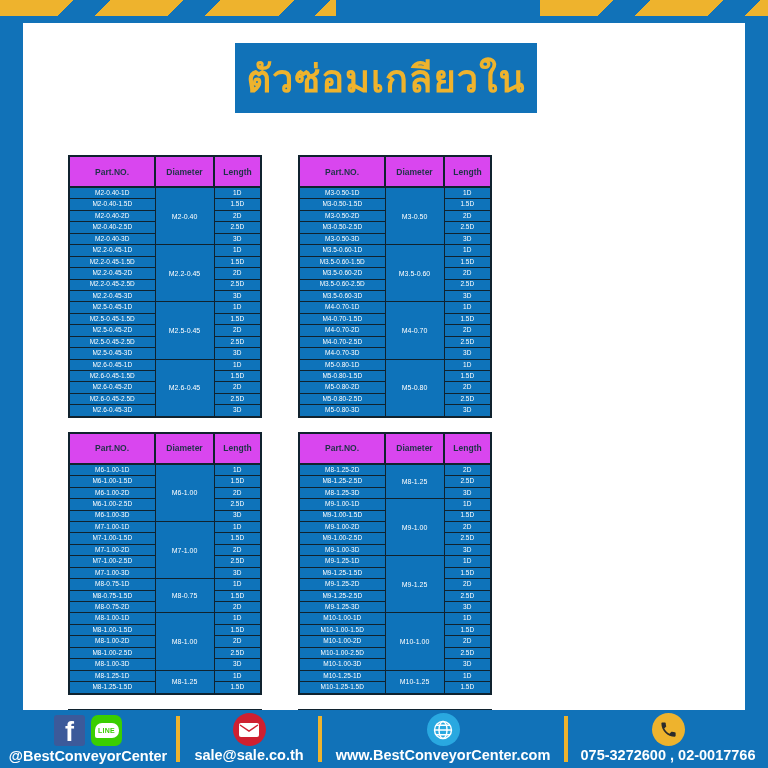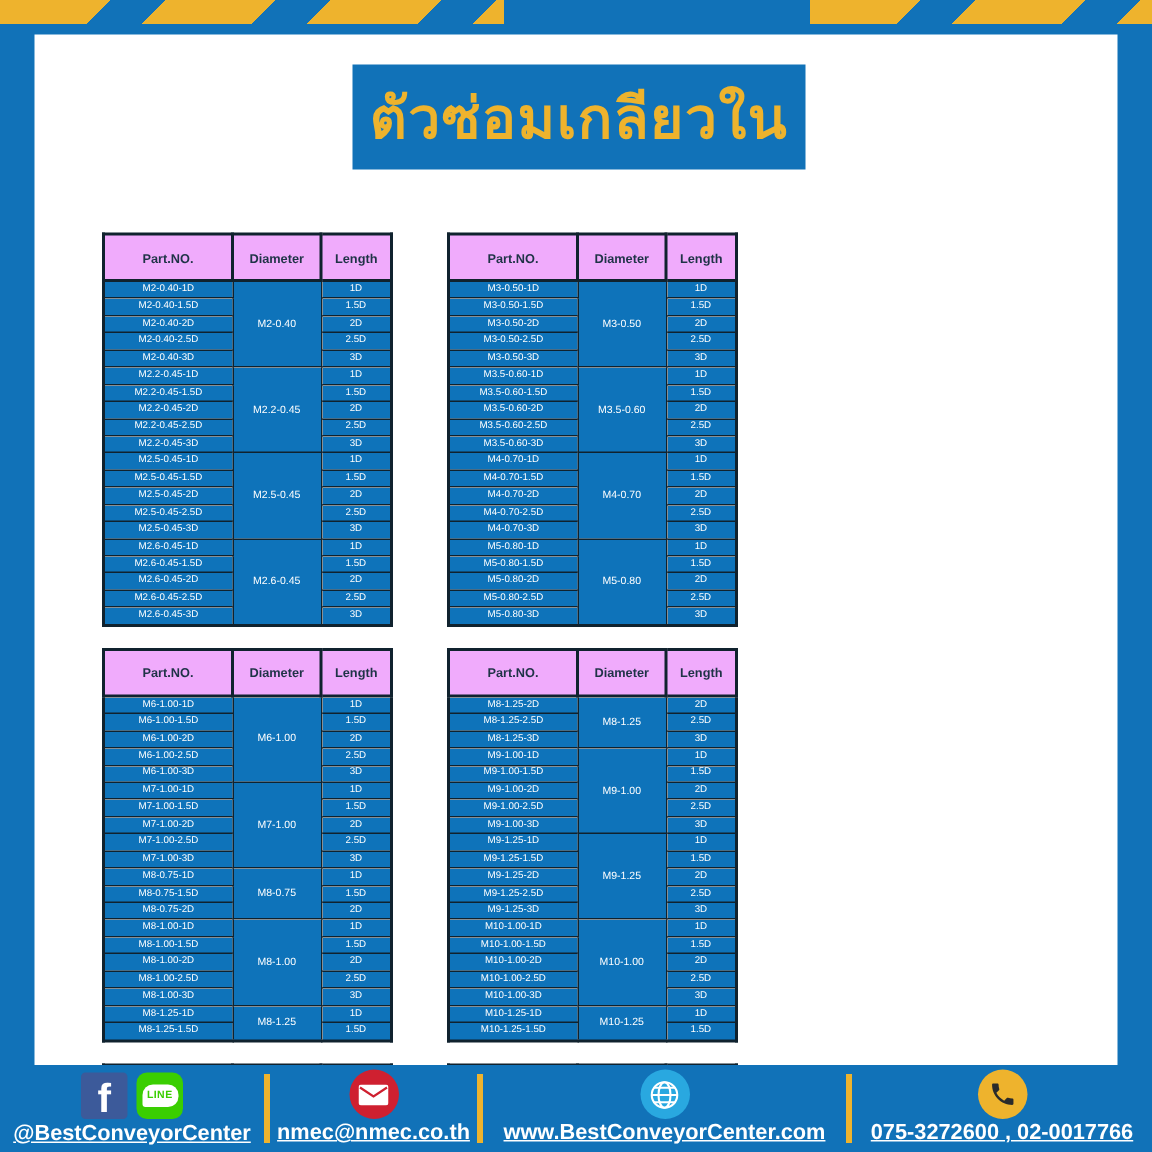--- a/index.html
+++ b/index.html
@@ -32,21 +32,21 @@
   
   .tables-grid{
     position:absolute;left:45px;top:132px;width:630px;
     display:flex;flex-wrap:wrap;column-gap:36px;row-gap:14px;
   }
   table.ptable{
     width:186px;border-collapse:collapse;table-layout:fixed;
     border:2px solid #10222e;
   }
   .ptable th{
-    background:#f0abfc;color:#1f3347;
+    background:#d946ef;color:#1f3347;
     font-size:8.5px;font-weight:bold;
     height:29px;padding:0;border:2px solid #10222e;text-align:center;
   }
   .ptable th:nth-child(1){width:84px}
   .ptable th:nth-child(2){width:57px}
   .ptable th:nth-child(3){width:45px}
   .ptable td{
     background:#0e73ba;color:#ffffff;
     font-size:6.5px;line-height:1;text-align:center;vertical-align:middle;
     height:10.45px;padding:0;border:1px solid #10222e;
@@ -62,21 +62,21 @@
   .fsec{
     display:flex;flex-direction:column;align-items:center;justify-content:flex-start;
     padding-top:3px;box-sizing:border-box;
   }
   .fsec.s1{width:176px}
   .fsec.s2{width:138px}
   .fsec.s3{width:242px}
   .fsec.s4{width:200px}
   .fdiv{width:4px;background:#eeb32d;margin:6px 0}
   .flabel{
-    color:#ffffff;font-weight:bold;font-size:14.5px;margin-top:1px;white-space:nowrap;text-decoration:underline;
+    color:#ffffff;font-weight:bold;font-size:14.5px;margin-top:1px;white-space:nowrap;
   }
   .ficons{display:flex;gap:6px;align-items:center;height:34px}
   .fb-icon{
     width:31px;height:31px;background:#3c5a9a;border-radius:3px;
     color:#ffffff;font-size:27px;font-weight:bold;
     display:flex;align-items:flex-end;justify-content:center;line-height:.95;overflow:hidden;
   }
   .line-icon{
     width:31px;height:31px;background:#3ace01;border-radius:7px;
     display:flex;align-items:center;justify-content:center;
@@ -553,21 +553,21 @@
     <div class="flabel">@BestConveyorCenter</div>
   </div>
   <div class="fdiv"></div>
   <div class="fsec s2">
     <div class="circle-icon mail-icon">
       <svg width="20" height="14" viewBox="0 0 20 14">
         <rect width="20" height="14" rx="2" fill="#ffffff"></rect>
         <path d="M1 2 L10 8 L19 2" stroke="#cf2030" stroke-width="1.5" fill="none"></path>
       </svg>
     </div>
-    <div class="flabel">nmec@nmec.co.th</div>
+    <div class="flabel">sale@sale.co.th</div>
   </div>
   <div class="fdiv"></div>
   <div class="fsec s3">
     <div class="circle-icon globe-icon">
       <svg width="22" height="22" viewBox="0 0 22 22" fill="none" stroke="#ffffff" stroke-width="1.4">
         <circle cx="11" cy="11" r="8.5"></circle>
         <ellipse cx="11" cy="11" rx="4" ry="8.5"></ellipse>
         <path d="M2.5 11h17M4 6.2h14M4 15.8h14"></path>
       </svg>
     </div>

